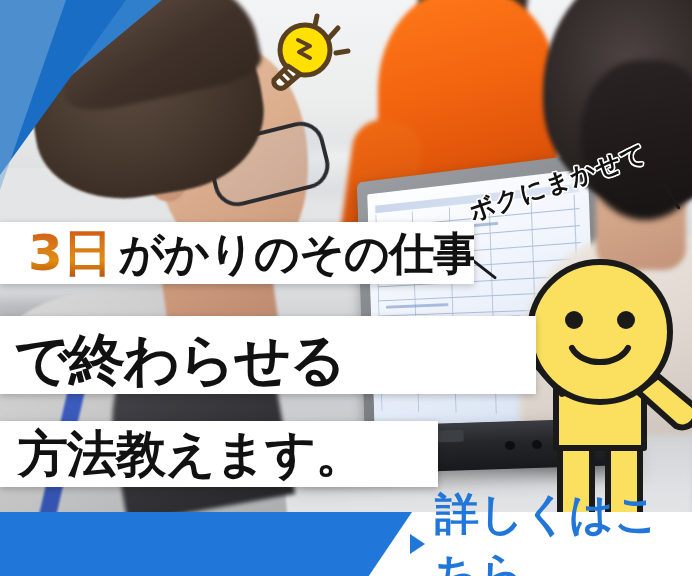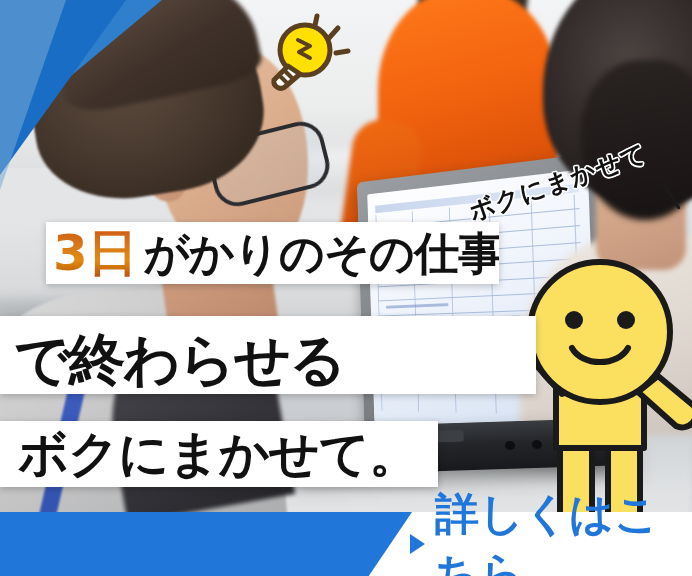--- a/index.html
+++ b/index.html
@@ -232,21 +232,21 @@
 
   
   .bar{
     position:absolute;
     background:#ffffff;
     display:flex;align-items:center;
     box-shadow:0 2px 7px rgba(0,0,0,.22);
     white-space:nowrap;
     overflow:hidden;
   }
-  .bar1{left:0;top:222px;width:446px;height:62px;padding-left:7px;margin-left:46px;}
+  .bar1{left:0;top:222px;width:446px;height:62px;padding-left:28px;}
   .bar2{left:0;top:316px;width:522px;height:78px;padding-left:14px;}
   .bar3{left:0;top:421px;width:420px;height:66px;padding-left:18px;}
 
   .jp{font-family:"DejaVu Sans","Liberation Sans",sans-serif;font-weight:bold;color:#111;}
 
   .num1{
     font-size:50px;line-height:1;font-weight:bold;
     background:linear-gradient(180deg,#cf5a14 0%,#d8781a 35%,#e08c10 65%,#b74f10 100%);
     -webkit-background-clip:text;background-clip:text;color:transparent;
     padding-right:6px;
@@ -423,21 +423,21 @@
   <div class="bar bar1">
     <span class="jp num1">3日</span>
     <span class="jp txt1">がかりのその仕事、</span>
   </div>
 
   <div class="bar bar2">
     <span class="jp txt2">で終わらせる</span>
   </div>
 
   <div class="bar bar3">
-    <span class="jp txt3">ボクにまかせて。</span>
+    <span class="jp txt3">方法教えます。</span>
   </div>
 
   <div class="bottom">
     <div class="bottom-blue"></div>
     <div class="bottom-cta">
       <span class="cta-arrow"></span>
       <span class="cta-text jp">詳しくはこちら</span>
     </div>
   </div>
 

